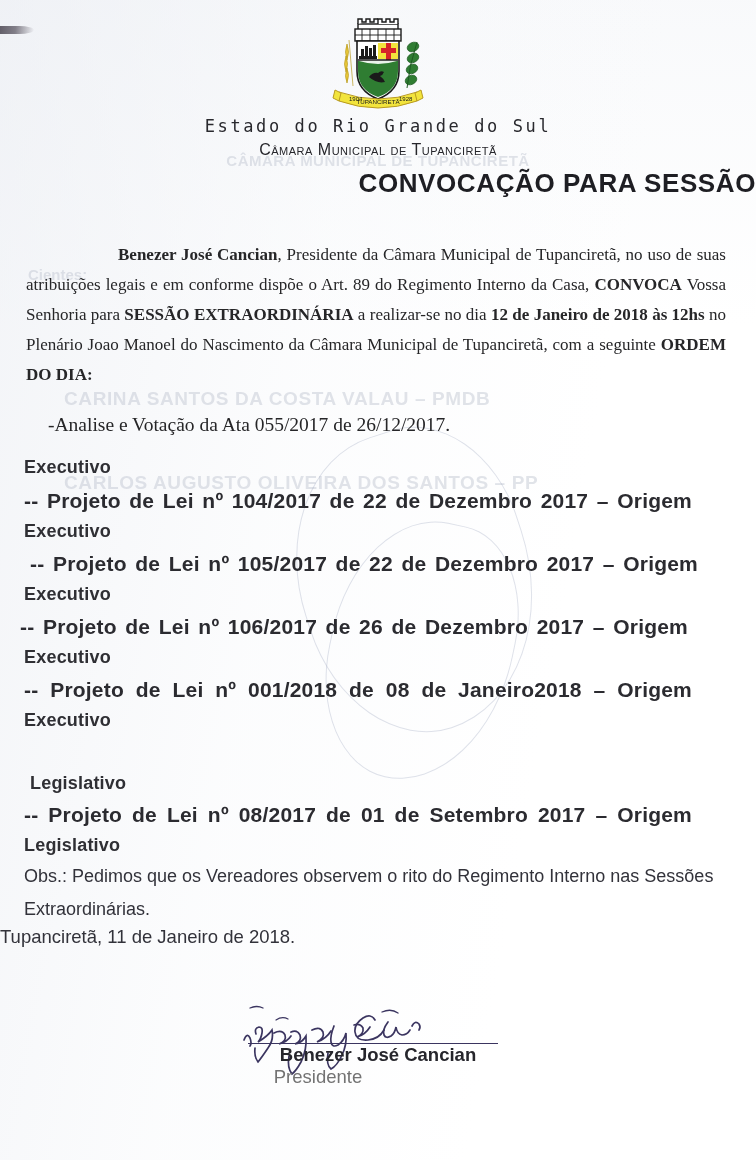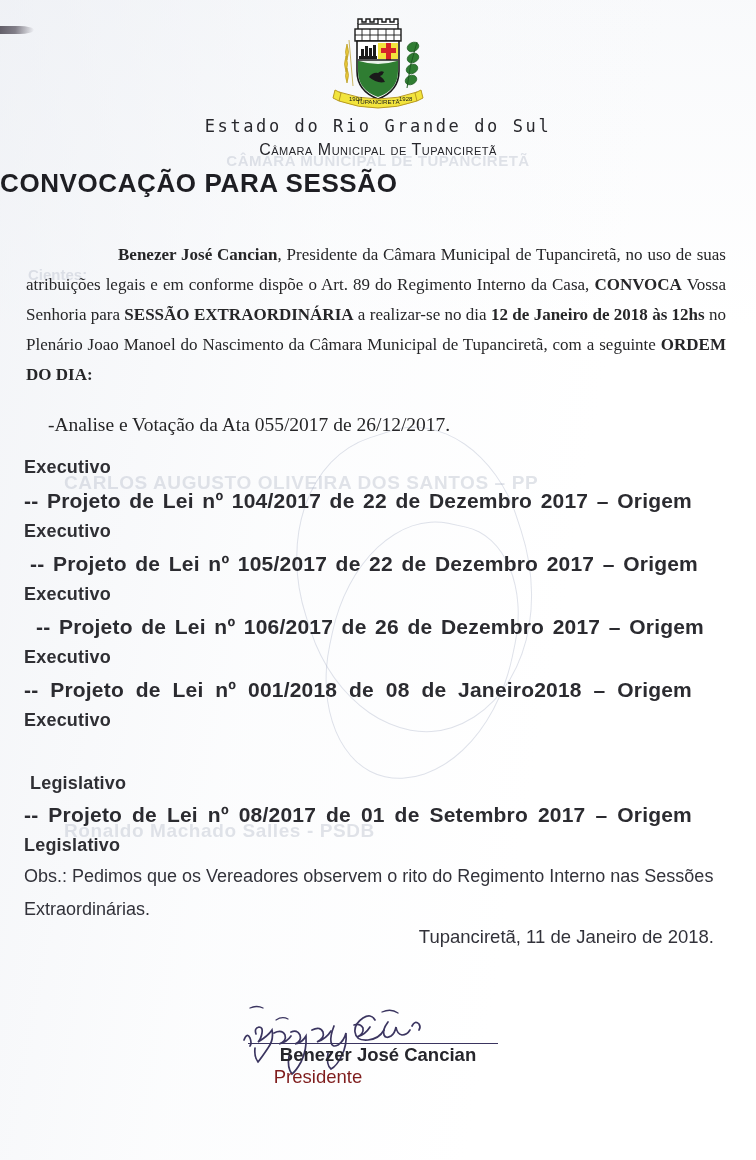--- a/index.html
+++ b/index.html
@@ -108,21 +108,21 @@
     font-size: 16px;
     font-variant: small-caps;
     letter-spacing: .5px;
     color: #26262b;
   }
   .doc-title {
     position: absolute;
     top: 168px;
     left: 0;
     width: 756px;
-    text-align: left;
+    text-align: right;
     font-size: 26px;
     font-weight: bold;
     letter-spacing: .6px;
     color: #1e1e23;
   }
 
   
   .body-para {
     position: absolute;
     left: 26px;
@@ -189,21 +189,21 @@
     width: 690px;
     font-size: 18px;
     line-height: 33px;
     color: #32323a;
   }
   .date-line {
     position: absolute;
     left: 0;
     top: 926px;
     width: 714px;
-    text-align: right;
+    text-align: left;
     font-size: 18.5px;
     color: #32323a;
   }
   #sig-rule {
     position: absolute;
     left: 248px;
     top: 1043px;
     width: 250px;
     height: 1px;
     background: #3b3560;
@@ -226,38 +226,38 @@
     font-weight: bold;
     color: #26262c;
   }
   .sig-role {
     position: absolute;
     left: 0;
     top: 1066px;
     width: 636px;
     text-align: center;
     font-size: 18.5px;
-    color: #7f1d1d;
+    color: #737373;
   }
 </style>
 </head>
 <body>
 
 <div id="page">
 
   <div id="paper-tint"></div>
   <div id="scan-artifact"></div>
 
   <div id="watermarks">
     <div class="wm wm-title wm-smallcaps" style="left:50%;top:152px;transform:translateX(-50%);font-size:15px;">CÂMARA MUNICIPAL DE TUPANCIRETÃ</div>
 
     <div class="wm wm-label" style="left:28px;top:246px;margin-top:20px;">Cientes:</div>
 
+    <div class="wm wm-name" style="left:64px;top:388px;">CARINA SANTOS DA COSTA VALAU – PMDB</div>
     <div class="wm wm-name" style="left:64px;top:472px;">CARLOS AUGUSTO OLIVEIRA DOS SANTOS – PP</div>
-    <div class="wm wm-name" style="left:64px;top:820px;">Ronaldo Machado Salles - PSDB</div>
     <div class="wm wm-script" style="left:64px;top:912px;opacity:.30;"></div>
 
     <div class="wm-scribble" style="left:300px;top:430px;width:230px;height:300px;"></div>
     <div class="wm-scribble" style="left:330px;top:520px;width:180px;height:260px;transform:rotate(12deg);"></div>
   </div>
 
   <div id="content">
 
     <div id="crest">
       <svg width="106" height="104" viewBox="0 0 106 104" aria-label="brasao">
@@ -332,21 +332,21 @@
 
     <div class="ata-line">-Analise e Votação da Ata 055/2017 de 26/12/2017.</div>
 
     <div class="section-head" style="left:24px;top:457px;">Executivo</div>
     <div class="proj-line" style="left:24px;top:489px;"><span>-- Projeto de Lei nº 104/2017 de 22 de Dezembro 2017 – Origem</span></div>
     <div class="cont-word" style="top:521px;">Executivo</div>
 
     <div class="proj-line" style="left:30px;top:552px;"><span>-- Projeto de Lei nº 105/2017 de 22 de Dezembro 2017 – Origem</span></div>
     <div class="cont-word" style="top:584px;">Executivo</div>
 
-    <div class="proj-line" style="left:36px;top:615px;"><span>-- Projeto de Lei nº 106/2017 de 26 de Dezembro 2017 – Origem</span></div>
+    <div class="proj-line" style="left:20px;top:615px;"><span>-- Projeto de Lei nº 106/2017 de 26 de Dezembro 2017 – Origem</span></div>
     <div class="cont-word" style="top:647px;">Executivo</div>
 
     <div class="proj-line" style="left:24px;top:678px;"><span>-- Projeto de Lei nº 001/2018 de 08 de Janeiro2018 – Origem</span></div>
     <div class="cont-word" style="top:710px;">Executivo</div>
 
     <div class="section-head" style="left:30px;top:773px;">Legislativo</div>
     <div class="proj-line" style="left:24px;top:803px;"><span>-- Projeto de Lei nº 08/2017 de 01 de Setembro 2017 – Origem</span></div>
     <div class="cont-word" style="top:835px;">Legislativo</div>
 
     <div class="obs-block">Obs.: Pedimos que os Vereadores observem o rito do Regimento Interno nas Sessões Extraordinárias.</div>

